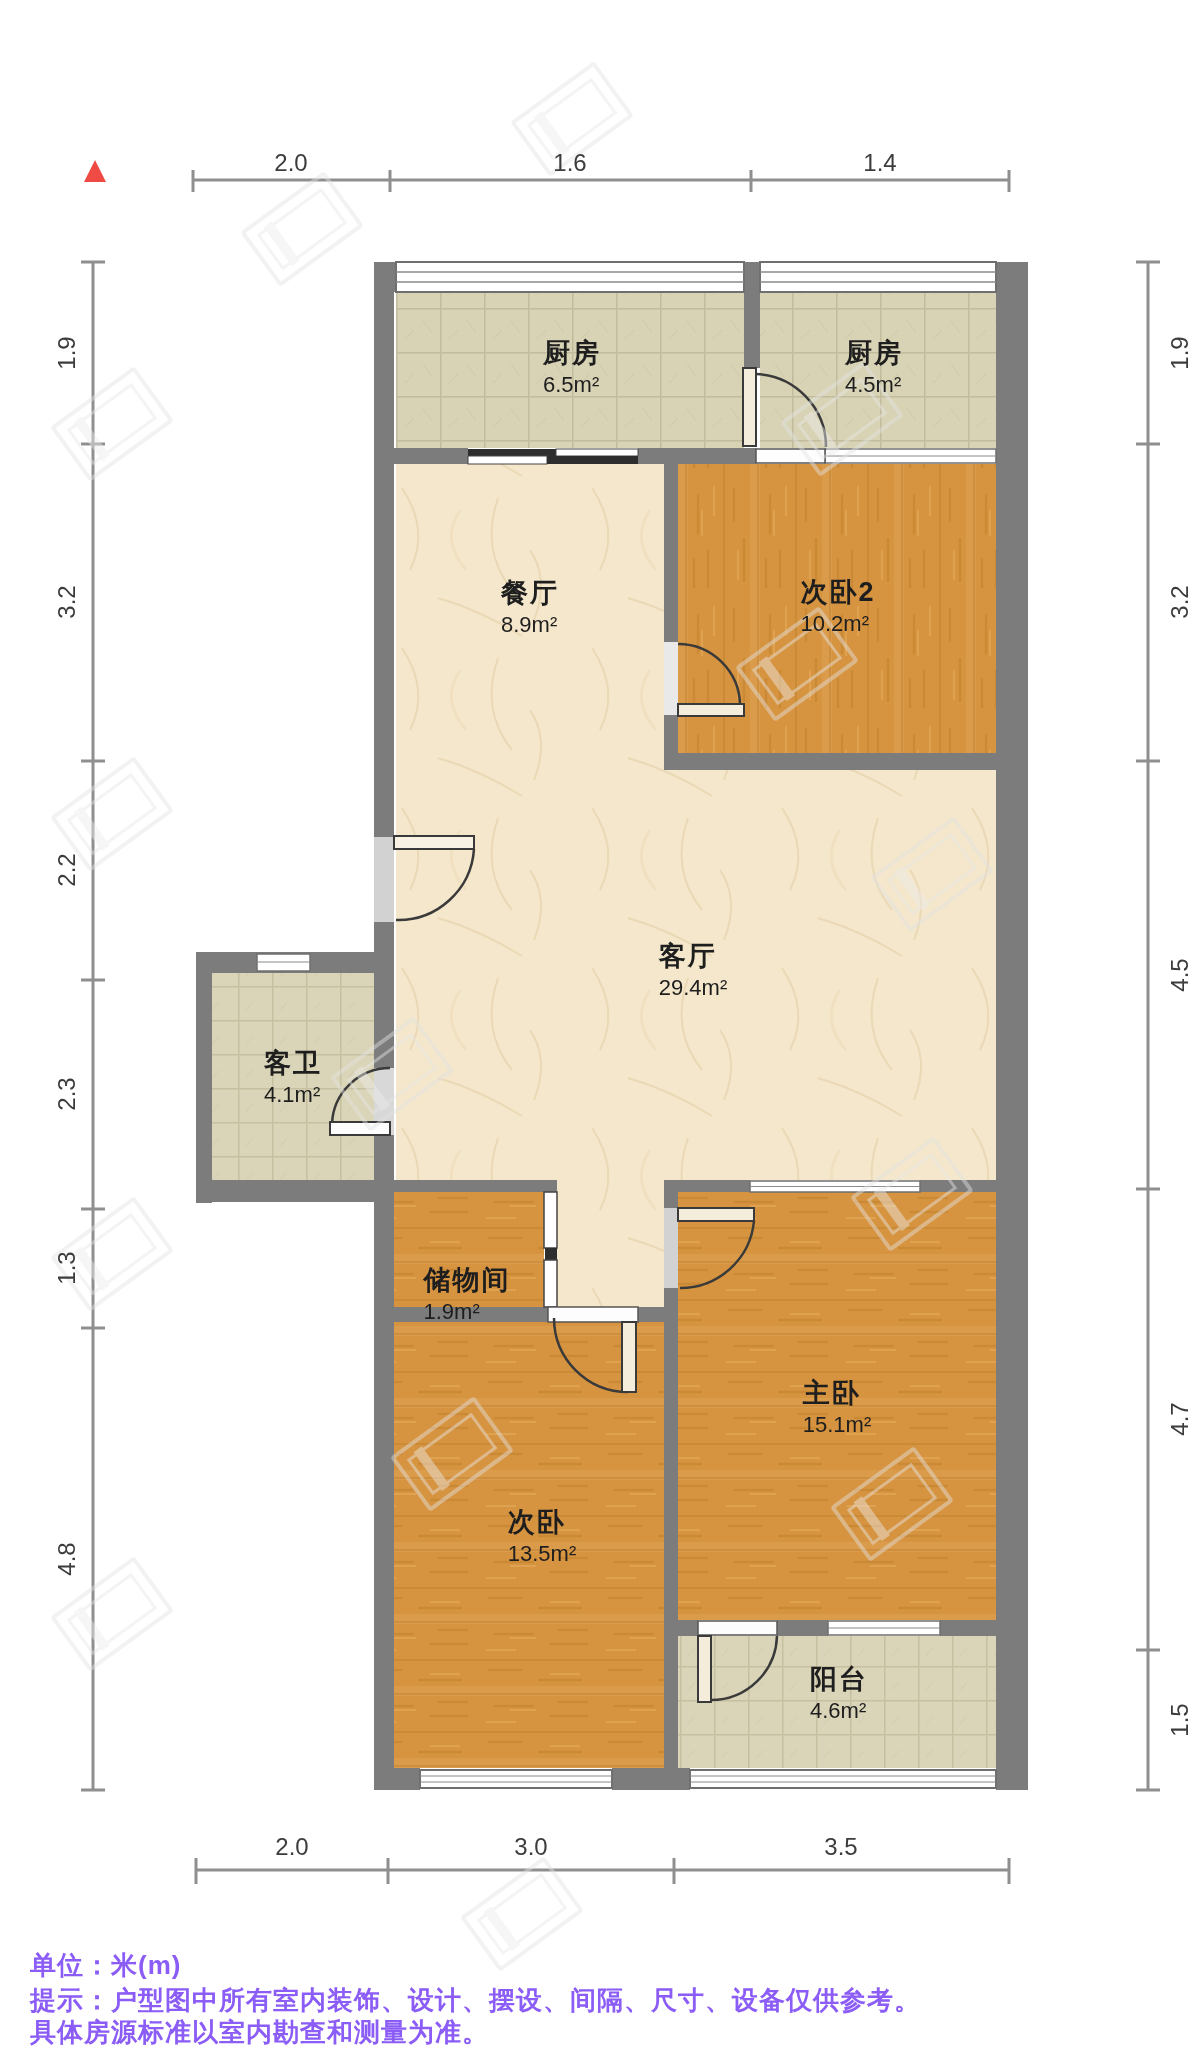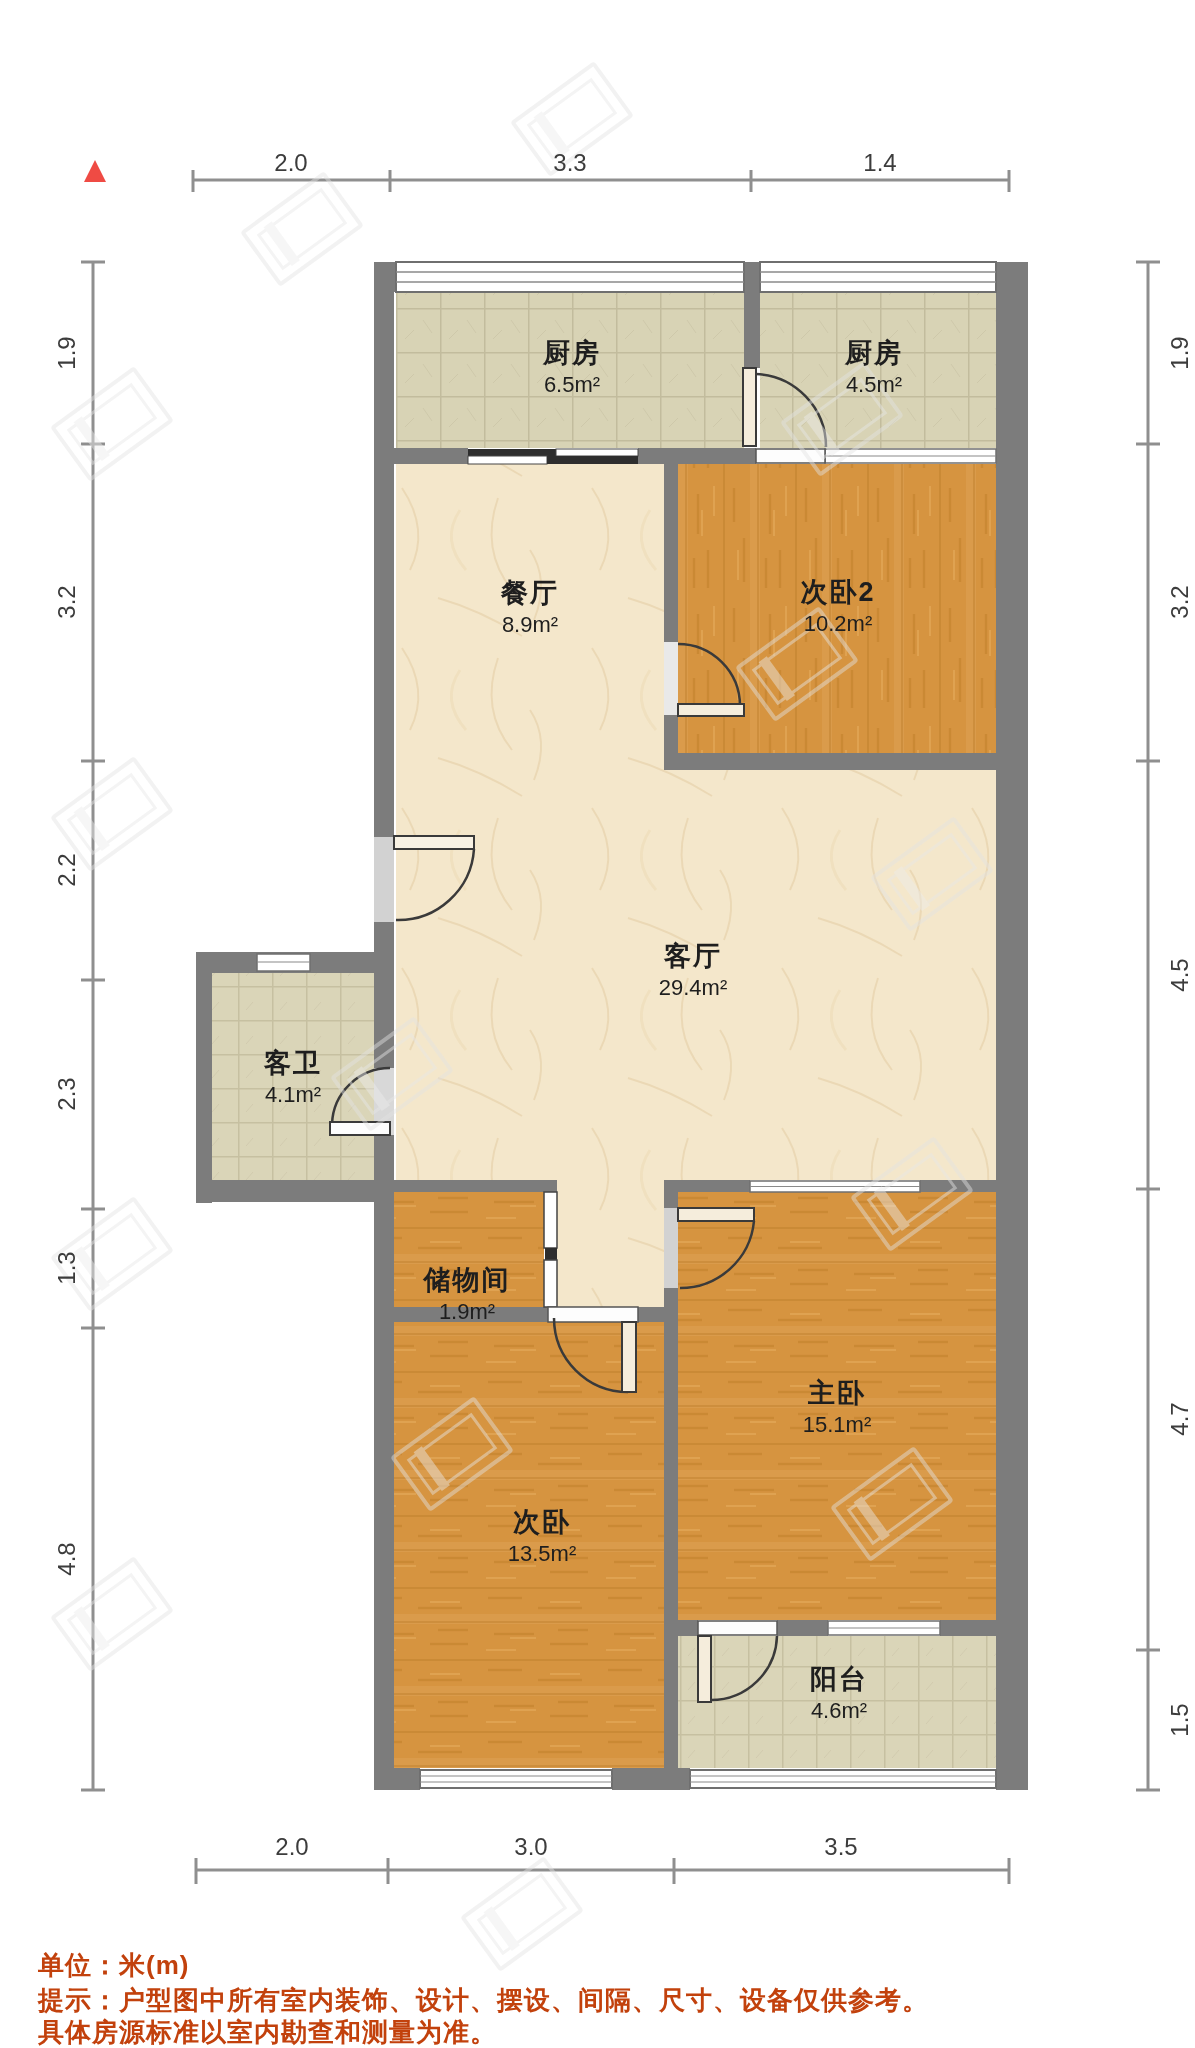--- a/index.html
+++ b/index.html
@@ -1,26 +1,26 @@
 <!DOCTYPE html>
 <html><head>
 <meta charset="utf-8">
 <style>
   html,body{margin:0;padding:0;background:#ffffff;}
   .stage{position:relative;width:1195px;height:2048px;background:#ffffff;
          font-family:"Liberation Sans","DejaVu Sans",sans-serif;overflow:hidden;}
   .plan-svg{position:absolute;left:0;top:0;}
-  .room-label{position:absolute;transform:translate(-50%,-50%);text-align:center;
+  .room-label{position:absolute;transform:translate(-50%,-50%);
               color:#1e1e1e;line-height:1.3;z-index:6;pointer-events:none;white-space:nowrap;}
   .rname{font-size:27px;font-weight:700;letter-spacing:2px;}
   .rarea{font-size:22px;font-weight:400;letter-spacing:0;}
   .dim{position:absolute;transform:translate(-50%,-50%);font-size:24px;color:#3c3c3c;z-index:6;white-space:nowrap;}
   .dim.v{transform:translate(-50%,-50%) rotate(-90deg);}
-  .footer-line{position:absolute;left:30px;color:#c2410c;font-size:26px;font-weight:700;
-               letter-spacing:1px;z-index:6;white-space:nowrap;margin-left:8px;}
+  .footer-line{position:absolute;left:30px;color:#8b5cf6;font-size:26px;font-weight:700;
+               letter-spacing:1px;z-index:6;white-space:nowrap;}
   .wm{position:absolute;width:96px;height:60px;border:4px solid #e3e3e3;border-radius:4px;
       transform:rotate(-36deg);opacity:.45;z-index:4;pointer-events:none;}
   .wm::before{content:"";position:absolute;left:8px;top:8px;right:8px;bottom:8px;
       border:3px solid #e7e7e7;}
   .wm::after{content:"";position:absolute;left:18px;top:6px;width:10px;bottom:6px;
       background:#ececec;}
   .compass{position:absolute;left:84px;top:160px;width:0;height:0;z-index:6;
       border-left:11px solid transparent;border-right:11px solid transparent;
       border-bottom:22px solid #ef4b44;}
 </style>
@@ -273,21 +273,21 @@
   <div class="room-label" style="left:542px;top:1537px">
     <div class="rname">次卧</div>
     <div class="rarea">13.5m²</div>
   </div>
   <div class="room-label" style="left:839px;top:1694px">
     <div class="rname">阳台</div>
     <div class="rarea">4.6m²</div>
   </div>
 
   <div class="dim" style="left:291px;top:163px">2.0</div>
-  <div class="dim" style="left:570px;top:163px">3.3</div>
+  <div class="dim" style="left:570px;top:163px">1.6</div>
   <div class="dim" style="left:880px;top:163px">1.4</div>
   <div class="dim" style="left:292px;top:1847px">2.0</div>
   <div class="dim" style="left:531px;top:1847px">3.0</div>
   <div class="dim" style="left:841px;top:1847px">3.5</div>
   <div class="dim v" style="left:67px;top:353px">1.9</div>
   <div class="dim v" style="left:67px;top:602px">3.2</div>
   <div class="dim v" style="left:67px;top:870px">2.2</div>
   <div class="dim v" style="left:67px;top:1094px">2.3</div>
   <div class="dim v" style="left:67px;top:1268px">1.3</div>
   <div class="dim v" style="left:67px;top:1559px">4.8</div>

